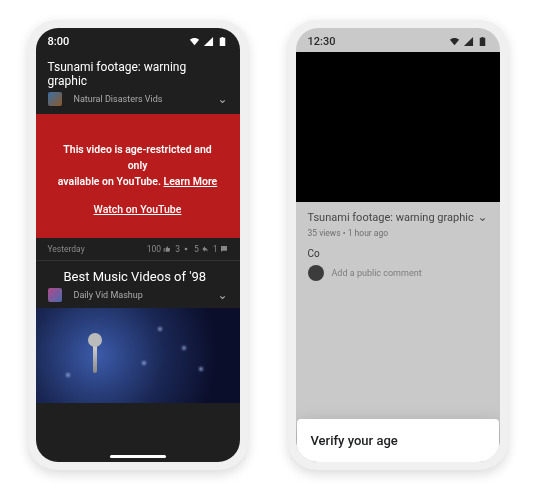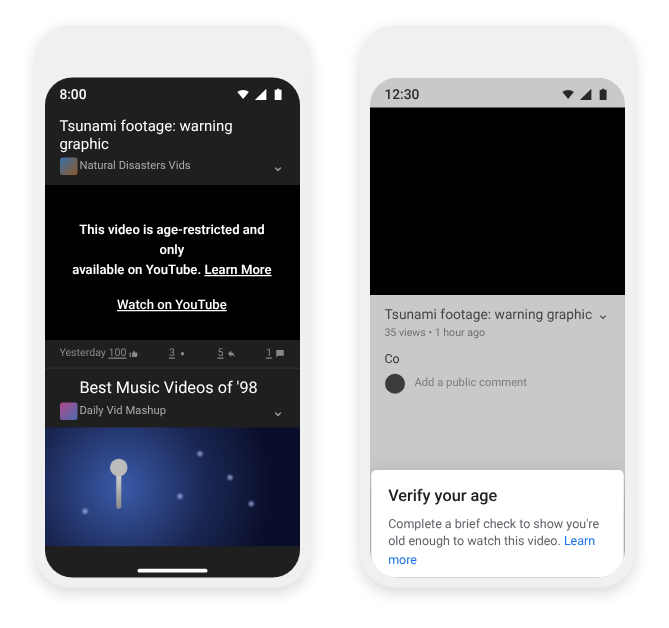--- a/index.html
+++ b/index.html
@@ -24,62 +24,61 @@
   }
   .phone.dark .screen { background: #1f1f1f; color: #fff; }
   .phone .screen {
     position: absolute;
     top: 8px; left: 8px; right: 8px; bottom: 8px;
     border-radius: 22px;
     overflow: hidden;
     background: #ffffff;
     display: flex;
     flex-direction: column;
-    margin-top: 34px;
   }
   .statusbar {
     display: flex;
     justify-content: space-between;
     align-items: center;
     padding: 4px 12px 2px;
     font-size: 11px;
     font-weight: 500;
     height: 18px;
   }
   .phone.dark .statusbar { color: #fff; }
   .phone.light .statusbar { color: #333; }
   .status-icons { display: flex; gap: 3px; align-items: center; }
   .status-icons svg { width: 11px; height: 11px; }
 
   
   .card1 { padding: 8px 12px 0; }
   .title { font-size: 12px; font-weight: 400; color: #fff; }
-  .sub-row { display: flex; align-items: center; gap: 2px; margin-top: 4px; }
+  .sub-row { display: flex; align-items: center; gap: 12px; margin-top: 4px; }
   .avatar1 {
     width: 14px; height: 14px; border-radius: 2px;
     background: linear-gradient(135deg,#3a6ea5,#8b5a2b);
   }
   .channel { font-size: 9px; color: #aaa; flex: 1; }
   .chev { color: #aaa; font-size: 12px; }
   .restricted-box {
-    background: #000000;
+    background: #b91c1c;
     margin: 8px 0 0;
     padding: 28px 18px 22px;
     text-align: center;
   }
   .restricted-msg { font-size: 10.5px; font-weight: 600; color: #fff; line-height: 1.5; }
   .restricted-msg .lm { text-decoration: underline; font-weight: 600; }
   .watch-on { margin-top: 14px; font-size: 10.5px; text-decoration: underline; font-weight: 500; color:#fff; }
   .stats-row {
     display: flex; align-items: center; justify-content: space-between;
     padding: 6px 12px;
     font-size: 8.5px; color: #888;
     border-bottom: 1px solid #333;
   }
-  .stats-row .group { display: flex; gap: 24px; align-items: flex-start; text-decoration: underline; }
+  .stats-row .group { display: flex; gap: 4px; align-items: flex-start; }
   .stat { display: inline-flex; align-items: center; gap: 2px; }
   .stat svg { width: 8px; height: 8px; }
   .card2 { padding: 8px 12px 6px; }
   .title2 { font-size: 13px; color: #fff; font-weight: 400; padding-left: 16px; }
   .thumb {
     height: 95px;
     background: radial-gradient(circle at 30% 50%, #3b5ba9 0%, #1a2754 45%, #0b0e2a 80%);
     position: relative; overflow: hidden;
   }
   .thumb::before {
@@ -235,21 +234,17 @@
 
     <div class="co-label">Co</div>
     <div class="comment-row">
       <div class="cavatar"></div>
       <span>Add a public comment</span>
     </div>
 
     <div class="overlay">
       <div class="dialog">
         <h3>Verify your age</h3>
-        <p>
-          <span>Complete a brief check to show you're old enough to watch this video.</span>
-          <span class="lm2">Learn more</span>
-        </p>
       </div>
     </div>
 
   </div>
 </div>
 
 </body></html>

